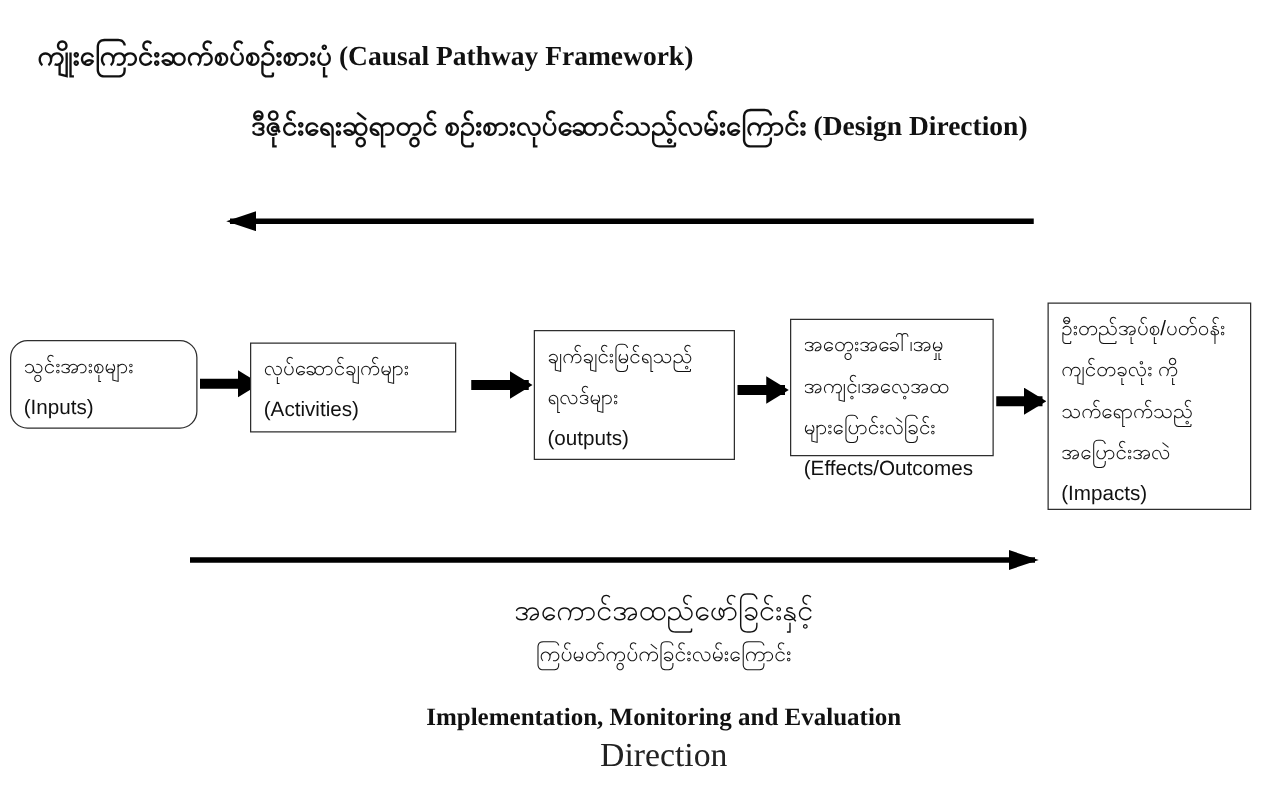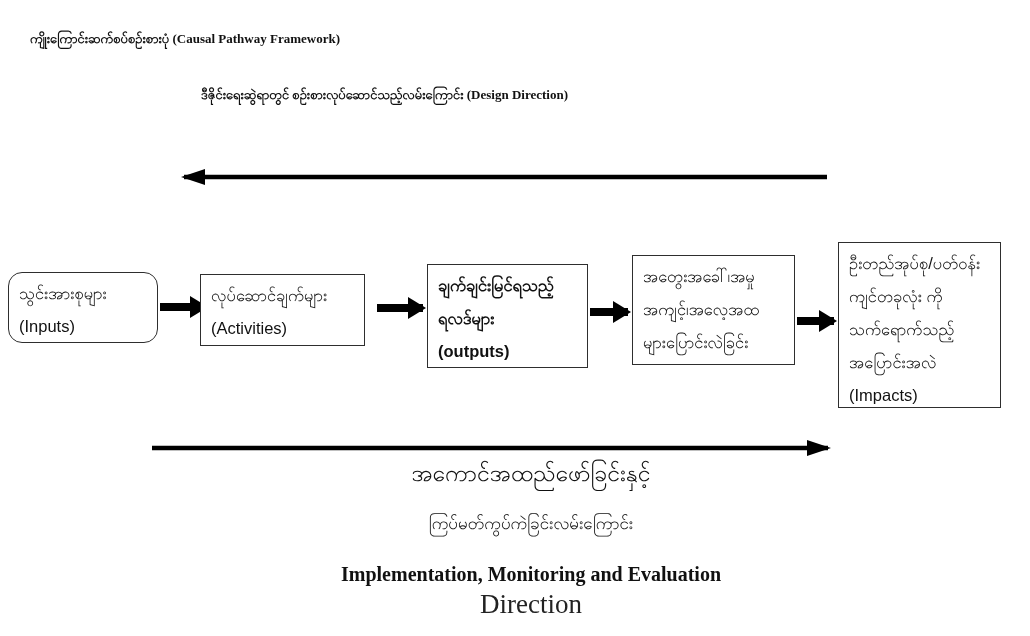--- a/index.html
+++ b/index.html
@@ -2,37 +2,37 @@
 <html><head>
 <meta charset="utf-8">
 <style>
   html,body{margin:0;padding:0;background:#ffffff;}
   .canvas{
     position:relative;width:1030px;height:636px;background:#ffffff;
     color:#000;font-family:"Liberation Sans",sans-serif;overflow:hidden;
   }
   .title-line{
     position:absolute;font-family:"Liberation Serif",serif;
-    font-weight:bold;font-size:13px;white-space:nowrap;color:#111;
+    font-weight:bold;font-size:22px;white-space:nowrap;color:#111;
   }
   .title-main{left:30px;top:30px;}
   .title-design{left:201px;top:86px;}
   .overlay{position:absolute;left:0;top:0;pointer-events:none;}
   .box{
     position:absolute;background:#ffffff;border:1.5px solid #2e2e2e;
     box-sizing:border-box;padding:4px 10px;font-size:16.5px;line-height:33px;color:#111;
   }
   .box .bline{white-space:nowrap;}
   .box-inputs   {left:8px;  top:272px;width:150px;height:71px;border-radius:14px;}
   .box-activities{left:200px;top:274px;width:165px;height:72px;}
-  .box-outputs  {left:427px;top:264px;width:161px;height:104px;font-weight:bold;}
+  .box-outputs  {left:427px;top:264px;width:161px;height:104px;}
   .box-effects  {left:632px;top:255px;width:163px;height:110px;}
   .box-impacts  {left:838px;top:242px;width:163px;height:166px;}
   .footer-line{position:absolute;left:0;right:0;text-align:center;padding-left:32px;color:#111;}
-  .footer-my1{top:458px;font-size:23px;font-family:Liberation Mono, monospace;}
+  .footer-my1{top:473px;font-size:23px;font-family:Liberation Mono, monospace;}
   .footer-my2{top:512px;font-size:17px;}
   .footer-en1{top:563px;font-family:"Liberation Serif",serif;font-weight:bold;font-size:20px;}
   .footer-en2{top:589px;font-family:"Liberation Serif",serif;font-size:27px;color:#222;}
 </style>
 </head>
 <body>
 
 <div class="canvas">
 
   <div class="title-line title-main">ကျိုးကြောင်းဆက်စပ်စဉ်းစားပုံ (Causal Pathway Framework)</div>
@@ -69,20 +69,21 @@
   <div class="box box-outputs">
       <div class="bline">ချက်ချင်းမြင်ရသည့်</div>
       <div class="bline">ရလဒ်များ</div>
       <div class="bline">(outputs)</div>
     </div>
 
   <div class="box box-effects">
       <div class="bline">အတွေးအခေါ်၊အမှု</div>
       <div class="bline">အကျင့်၊အလေ့အထ</div>
       <div class="bline">များပြောင်းလဲခြင်း</div>
+      <div class="bline">(Effects/Outcomes</div>
     </div>
 
   <div class="box box-impacts">
       <div class="bline">ဦးတည်အုပ်စု/ပတ်ဝန်း</div>
       <div class="bline">ကျင်တခုလုံး ကို</div>
       <div class="bline">သက်ရောက်သည့်</div>
       <div class="bline">အပြောင်းအလဲ</div>
       <div class="bline">(Impacts)</div>
     </div>
 

